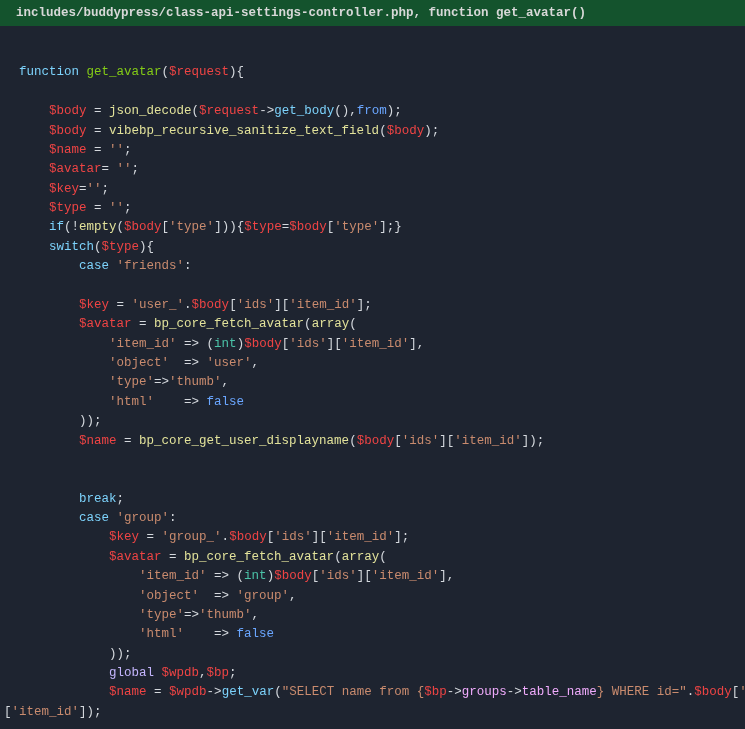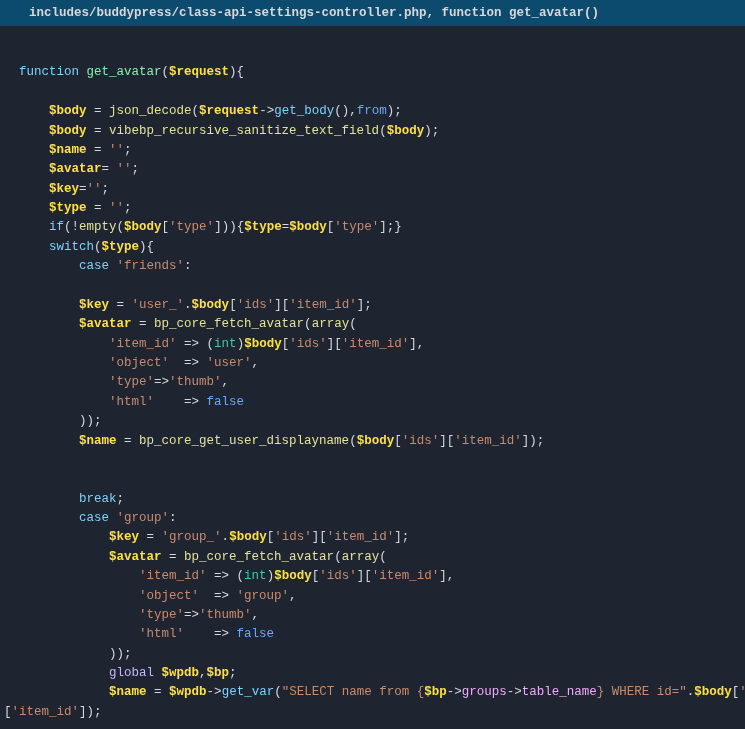--- a/index.html
+++ b/index.html
@@ -6,35 +6,35 @@
     margin: 0;
     padding: 0;
     background: #1e2430;
     font-family: Consolas, 'Courier New', monospace;
     font-size: 12.5px;
     width: 745px;
     height: 729px;
     overflow: hidden;
   }
   .header {
-    background: #0c4a6e;
+    background: #14532d;
     color: #d8d8d8;
-    padding: 6px 29px;
+    padding: 6px 16px;
     font-weight: bold;
     font-size: 12.5px;
   }
   .code-area {
     padding: 18px 4px 10px 4px;
     line-height: 1.55;
     white-space: pre;
     color: #d5d9de;
   }
   .kw   { color: #7dd3fc; }
-  .fn   { color: #86efac; }
-  .var  { color: #fde047; font-weight: bold; }
+  .fn   { color: #84cc16; }
+  .var  { color: #ef4444; }
   .mth  { color: #7dd3fc; }
   .str  { color: #c98b6e; }
   .bool { color: #6aa6ff; }
   .pun  { color: #d5d9de; }
   .op   { color: #d5d9de; }
   .prop { color: #f0abfc; }
   .call { color: #e2e29a; }
   .type { color: #4bc3a8; }
   .glb  { color: #c4b5fd; }
 </style>

